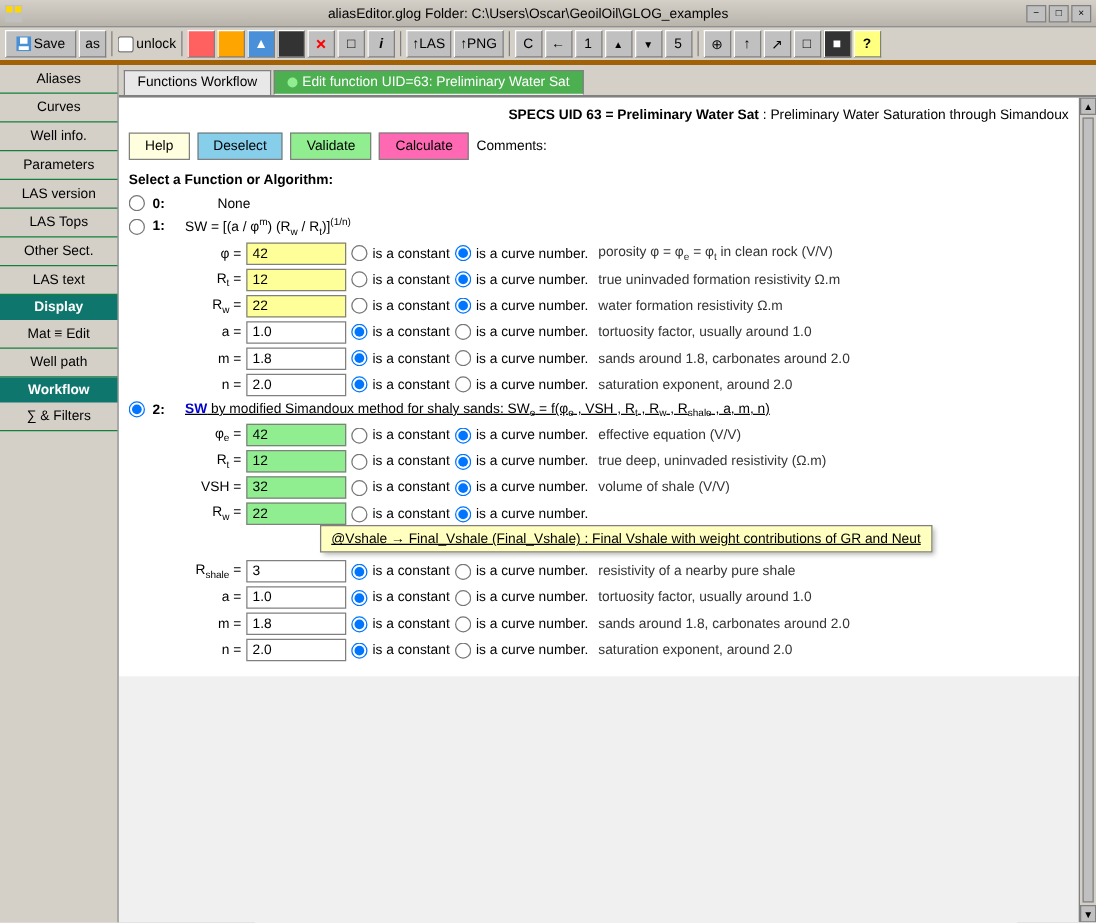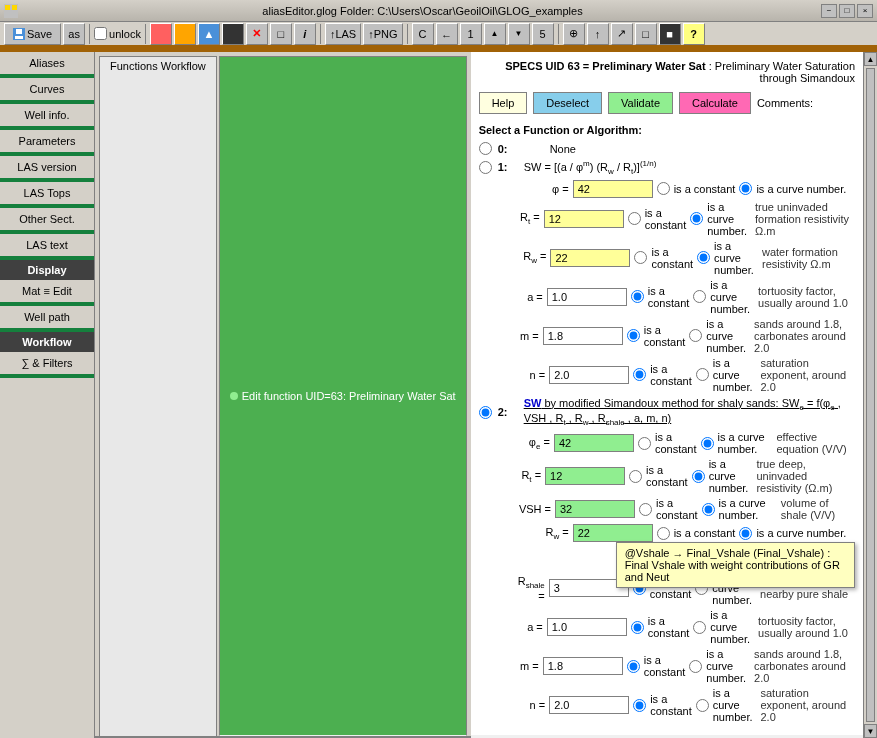--- a/index.html
+++ b/index.html
@@ -4,35 +4,35 @@
   <style>
     * { box-sizing: border-box; margin: 0; padding: 0; font-family: Arial, sans-serif; font-size: 11px; }
     body { width: 877px; height: 738px; background: #c0c0c0; overflow: hidden; }
     
     
     .title-bar { background: linear-gradient(to bottom, #d4d0c8, #b8b4ac); height: 22px; display: flex; align-items: center; justify-content: space-between; padding: 0 4px; border-bottom: 1px solid #808080; }
     .title-buttons { display: flex; gap: 2px; }
     .title-btn { width: 16px; height: 14px; background: #c0c0c0; border: 1px solid #808080; font-size: 8px; display: flex; align-items: center; justify-content: center; cursor: pointer; }
     
     
-    .toolbar { background: #d4d0c8; height: 30px; display: flex; align-items: center; padding: 2px 4px; gap: 2px; border-bottom: 7px solid #a16207; }
+    .toolbar { background: #d4d0c8; height: 30px; display: flex; align-items: center; padding: 2px 4px; gap: 2px; border-bottom: 4px solid #a16207; }
     .tool-btn { height: 22px; min-width: 22px; background: #c0c0c0; border: 1px solid #808080; border-top-color: #fff; border-left-color: #fff; padding: 0 4px; cursor: pointer; display: flex; align-items: center; justify-content: center; font-size: 11px; }
     .tool-btn.save { background: #c0c0c0; padding: 0 8px; gap: 2px; }
     .separator { width: 1px; height: 20px; background: #808080; margin: 0 2px; }
     
     
     .main-layout { display: flex; height: calc(738px - 52px); }
     
     
     .sidebar { width: 95px; background: #d4d0c8; border-right: 1px solid #808080; display: flex; flex-direction: column; }
-    .sidebar-item { padding: 5px 8px; cursor: pointer; border-bottom: 4px solid #15803d; font-size: 11px; text-align: center; }
-    .sidebar-section { background: #404040; color: white; padding: 4px 8px; text-align: center; font-weight: bold; font-size: 11px; }
-    
-    
-    .content { flex: 1; display: flex; background: #f0f0f0; overflow: hidden; }
+    .sidebar-item { padding: 5px 8px; cursor: pointer; border-bottom: 1px solid #15803d; font-size: 11px; text-align: center; }
+    .sidebar-section { background: #0f766e; color: white; padding: 4px 8px; text-align: center; font-weight: bold; font-size: 11px; }
+    
+    
+    .content { flex: 1; display: flex; flex-direction: column; background: #f0f0f0; overflow: hidden; }
     
     
     .tab-bar { background: #d4d0c8; padding: 4px 4px 0; display: flex; gap: 2px; border-bottom: 2px solid #808080; }
     .tab { padding: 3px 10px; background: #c0c0c0; border: 1px solid #808080; border-bottom: none; cursor: pointer; font-size: 11px; }
     .tab.active { background: #f0f0f0; border-bottom: 1px solid #f0f0f0; }
     .tab.functions { background: #e8e8e8; }
     .tab.edit-fn { background: #4CAF50; color: white; display: flex; align-items: center; gap: 4px; }
     .tab.edit-fn .dot { width: 8px; height: 8px; background: #90ee90; border-radius: 50%; }
     
     
@@ -219,20 +219,21 @@
 
               <div class="param-row">
                 <span class="param-label">φ =</span>
                 <input class="param-input yellow" type="text" value="42" style="">
                 <div class="param-radio-group">
                   <input type="radio" name="phi-type" style="">
                   <span>is a constant</span>
                   <input type="radio" name="phi-type" checked="" style="">
                   <span>is a curve number.</span>
                 </div>
+                <span class="param-desc">porosity φ = φ<sub>e</sub> = φ<sub>t</sub> in clean rock (V/V)</span>
               </div>
 
               <div class="param-row">
                 <span class="param-label">R<sub>t</sub> =</span>
                 <input class="param-input yellow" type="text" value="12" style="">
                 <div class="param-radio-group">
                   <input type="radio" name="rt1-type" style="">
                   <span>is a constant</span>
                   <input type="radio" name="rt1-type" checked="" style="">
                   <span>is a curve number.</span>
@@ -339,26 +340,26 @@
               <div class="param-row" style="position:relative;">
                 <span class="param-label">R<sub>w</sub> =</span>
                 <input class="param-input green" type="text" value="22" style="">
                 <div class="param-radio-group">
                   <input type="radio" name="rw2-type" style="">
                   <span>is a constant</span>
                   <input type="radio" name="rw2-type" checked="" style="">
                   <span>is a curve number.</span>
                 </div>
 
-                <div class="tooltip-box" style="left:107px; top:18px;">
+                <div class="tooltip-box" style="left:123px; top:18px;text-decoration:underline;">
                   <div>@Vshale → Final_Vshale (Final_Vshale) : Final Vshale with weight contributions of GR and Neut</div>
                 </div>
               </div>
 
-              <div class="param-row" style="margin-top: 28px; justify-content: space-between;">
+              <div class="param-row" style="margin-top: 28px;">
                 <span class="param-label">R<sub>shale</sub> =</span>
                 <input class="param-input" type="text" value="3" style="">
                 <div class="param-radio-group">
                   <input type="radio" name="rshale-type" checked="" style="">
                   <span>is a constant</span>
                   <input type="radio" name="rshale-type" style="">
                   <span>is a curve number.</span>
                 </div>
                 <span class="param-desc">resistivity of a nearby pure shale</span>
               </div>

